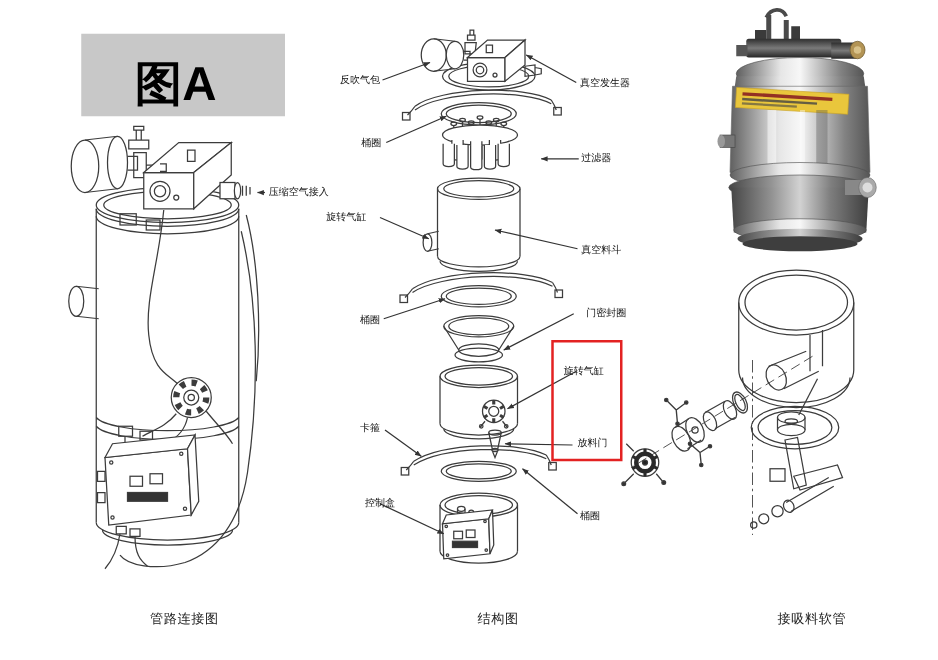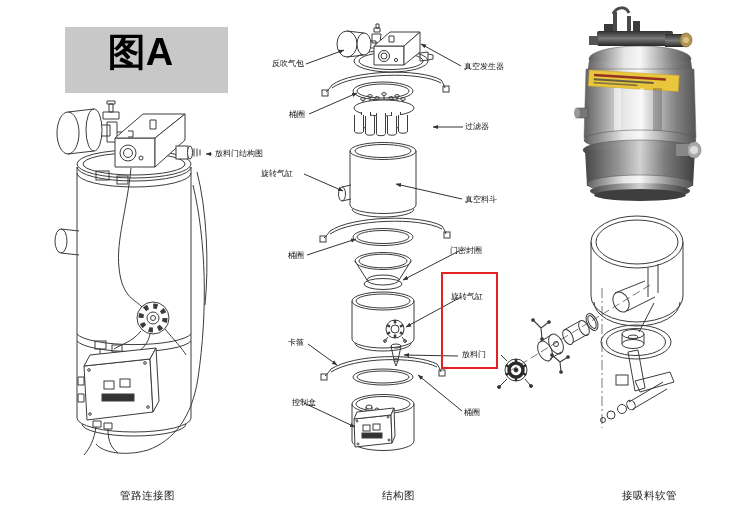--- a/index.html
+++ b/index.html
@@ -1,20 +1,20 @@
 <!DOCTYPE html>
 <html><head>
 <meta charset="utf-8">
 <style>
   html,body{margin:0;padding:0;}
   #page{position:relative;width:750px;height:528px;background:#ffffff;overflow:hidden;
         font-family:"Liberation Serif", serif;}
   #art{position:absolute;left:0;top:0;}
   .badge{position:absolute;left:65px;top:27px;width:163px;height:66px;background:#c8c8c8;
-         display:flex;align-items:flex-start;justify-content:center;}
+         display:flex;align-items:flex-end;justify-content:center;}
   .badge span{font-family:"Liberation Sans", sans-serif;font-size:38px;color:#000;font-weight:700;
          transform:translateX(-6px);}
   .plabel{position:absolute;font-size:8px;color:#111;white-space:nowrap;line-height:1;}
   .caption{position:absolute;font-size:10.5px;color:#222;white-space:nowrap;letter-spacing:0.5px;line-height:1;margin-top:30px;}
   .red-box{position:absolute;left:441px;top:272px;width:53px;height:93px;border:2.5px solid #e32222;}
 </style>
 </head>
 <body>
 
 <div id="page">
@@ -321,29 +321,29 @@
     <circle cx="603" cy="420" r="2.5"></circle>
   </g>
 </svg>
 
 <div class="badge" style="background: rgb(200, 200, 200);">
   <span>图A</span>
 </div>
 
 <div class="red-box" style="border-color: rgb(227, 34, 34);"></div>
 
-<div class="plabel" style="left:215px;top:150px">放料门结构图</div>
+<div class="plabel" style="left:215px;top:150px">压缩空气接入</div>
 <div class="plabel" style="left:272px;top:60px">反吹气包</div>
 <div class="plabel" style="left:464px;top:63px">真空发生器</div>
 <div class="plabel" style="left:289px;top:111px">桶圈</div>
 <div class="plabel" style="left:465px;top:123px">过滤器</div>
 <div class="plabel" style="left:261px;top:170px">旋转气缸</div>
 <div class="plabel" style="left:465px;top:196px">真空料斗</div>
 <div class="plabel" style="left:288px;top:252px">桶圈</div>
-<div class="plabel" style="left:450px;top:247px">门密封圈</div>
+<div class="plabel" style="left:469px;top:247px">门密封圈</div>
 <div class="plabel" style="left:451px;top:293px">旋转气缸</div>
 <div class="plabel" style="left:288px;top:339px">卡箍</div>
 <div class="plabel" style="left:462px;top:351px">放料门</div>
 <div class="plabel" style="left:292px;top:399px">控制盒</div>
 <div class="plabel" style="left:464px;top:409px">桶圈</div>
 
 <div class="caption" style="left:120px;top:461px">管路连接图</div>
 <div class="caption" style="left:382px;top:461px">结构图</div>
 <div class="caption" style="left:622px;top:461px">接吸料软管</div>
 

